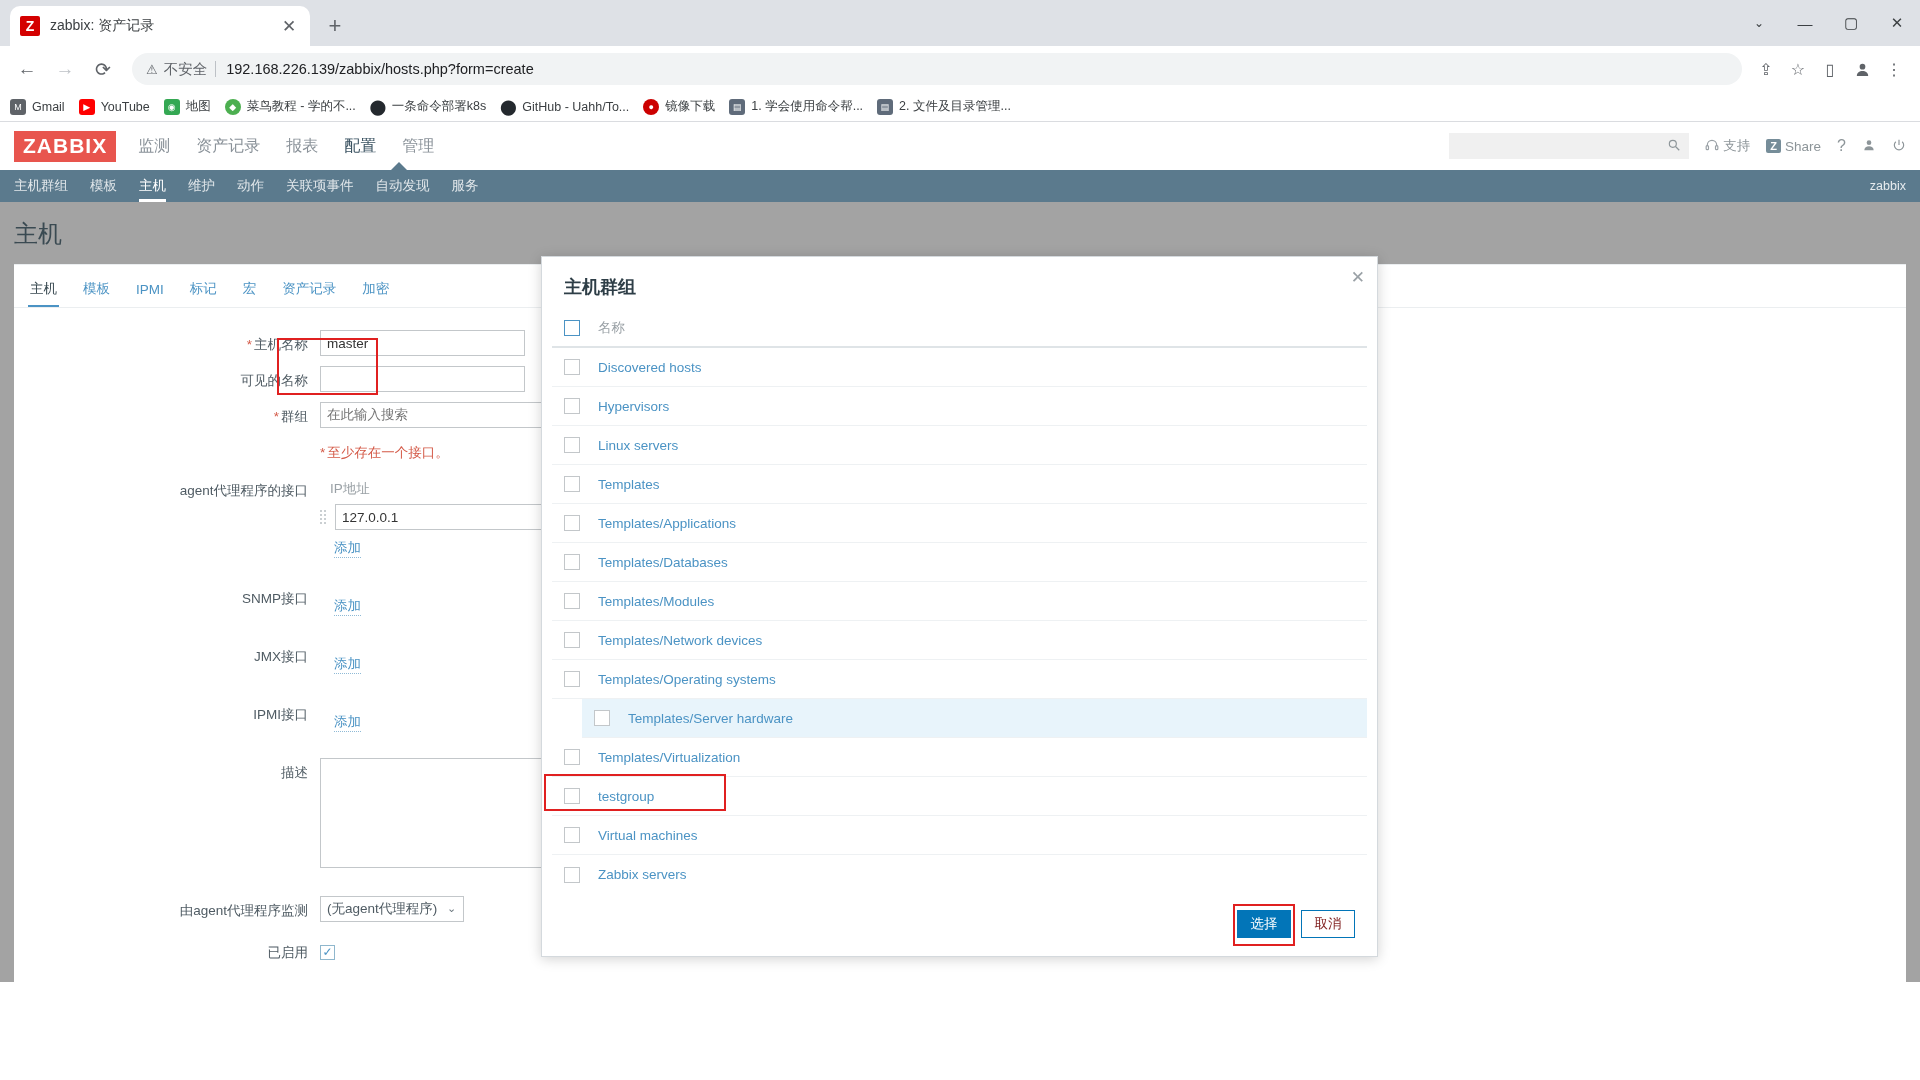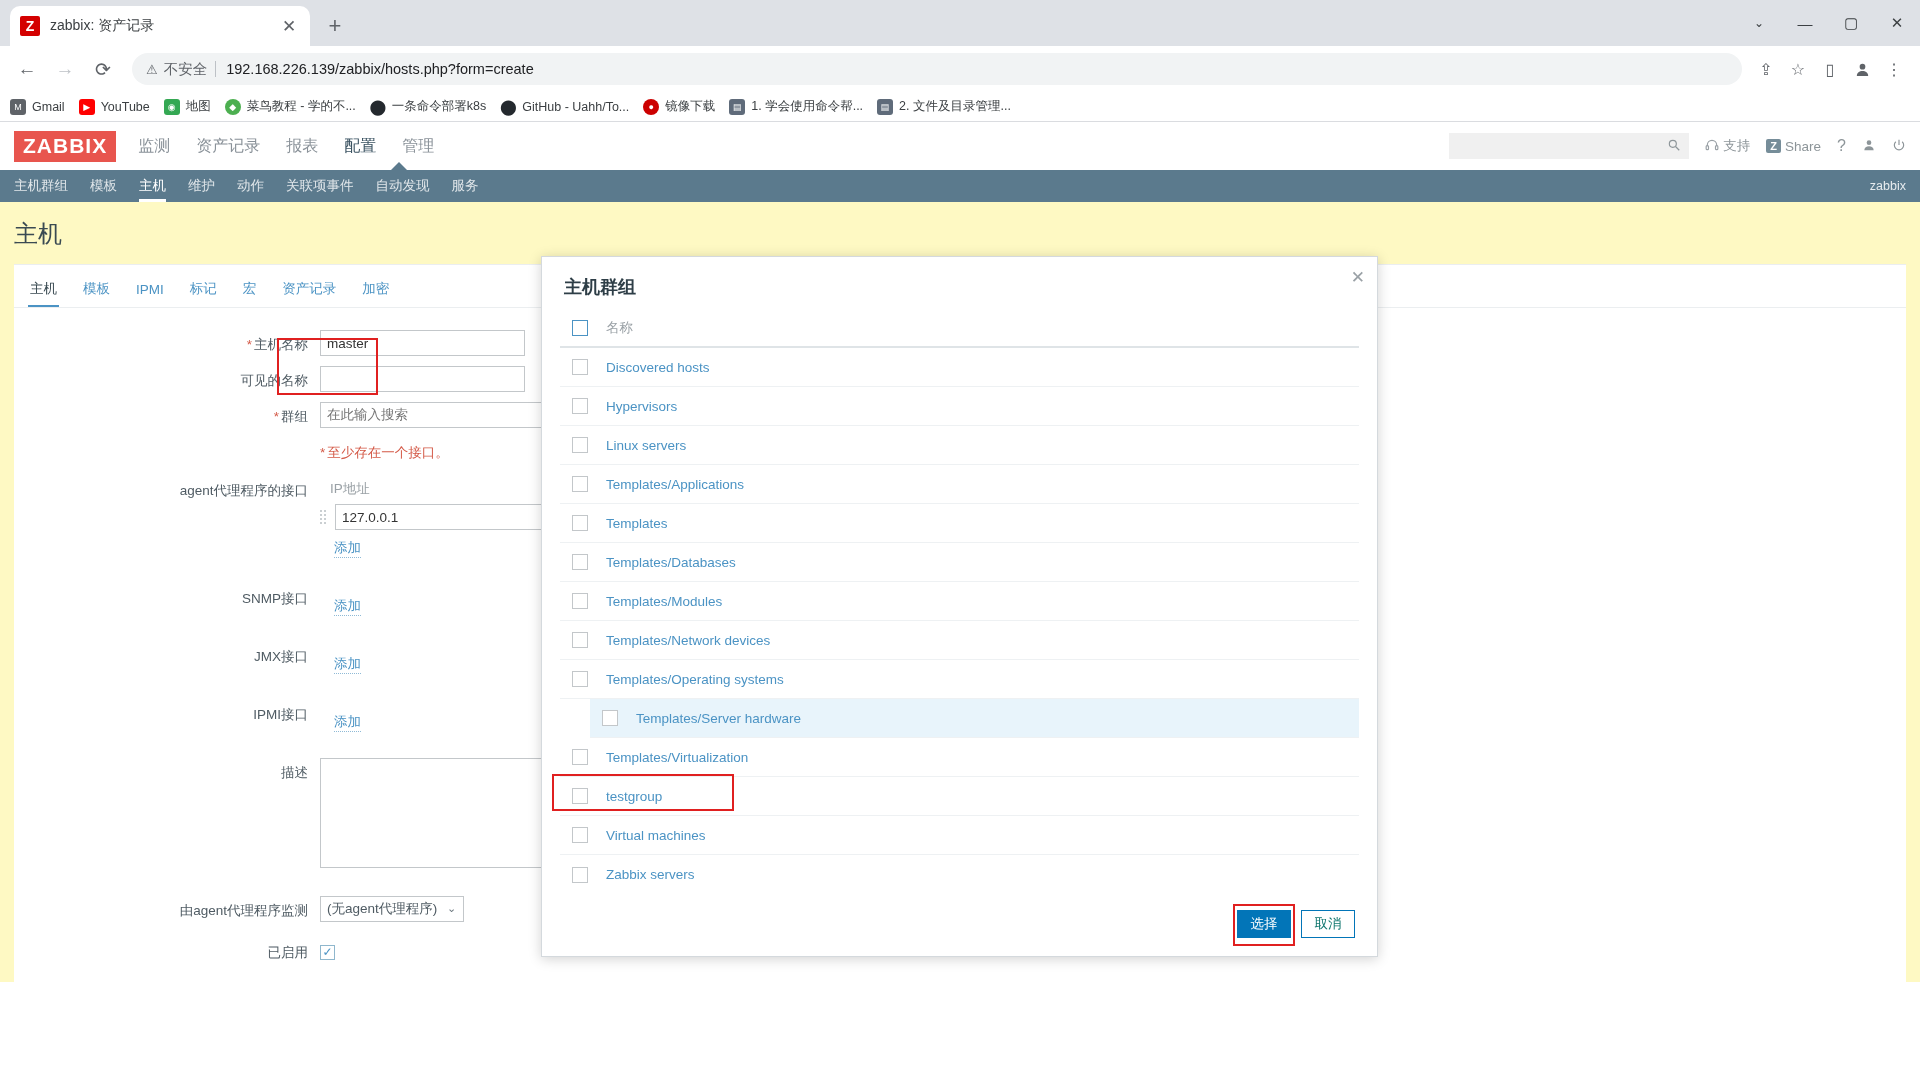--- a/index.html
+++ b/index.html
@@ -60,21 +60,21 @@
     color:#5f6368; font-size:16px; }
 
   .bookmarks { height:30px; background:#ffffff; display:flex; align-items:center;
     padding:0 10px; border-bottom:1px solid #dadce0; }
   .bm { display:flex; align-items:center; margin-right:14px; white-space:nowrap; }
   .bm-ico { width:16px; height:16px; border-radius:3px; margin-right:6px; flex:0 0 auto;
     display:flex; align-items:center; justify-content:center; font-size:9px; color:#fff; }
   .bm-txt { font-size:12.5px; color:#3c4043; }
 
   
-  .zbx { position:relative; background:#fef9c3; }
+  .zbx { position:relative; background:#a3a3a3; }
   .zbx-header { height:48px; background:#ffffff; display:flex; align-items:center;
     padding:0 14px; }
   .zbx-logo { background:#e8554e; color:#fff; font-weight:bold; font-size:21px;
     letter-spacing:1px; padding:3px 9px 4px; margin-right:22px; }
   .zbx-menu { display:flex; align-items:flex-start; gap:26px; }
   .zbx-menu-item { font-size:16px; color:#8a9299; padding:6px 0; position:relative; }
   .zbx-menu-item.active { color:#3a5261; }
   .zbx-right { margin-left:auto; display:flex; align-items:center; gap:16px; }
   .zbx-search { width:240px; height:26px; background:#f0f0f0; display:flex;
     align-items:center; padding:0 8px; }
@@ -143,36 +143,36 @@
   .overlay { position:absolute; left:0; top:0; width:1920px; height:1080px; }
   .modal {
     position:absolute; left:541px; top:256px; width:837px;
     background:#ffffff; border:1px solid #d4d9dd;
     box-shadow:0 2px 12px rgba(0,0,0,.18);
   }
   .modal-head { padding:18px 22px 10px; position:relative; }
   .modal-title { font-size:18px; font-weight:bold; color:#2e3e47; }
   .modal-x { position:absolute; right:12px; top:12px; color:#9aa1a6; font-size:17px;
     line-height:1; }
-  .modal-body { padding:0 18px; }
+  .modal-body { padding:0 10px; }
   .lrow { display:flex; align-items:center; height:39px;
     border-bottom:1px solid #eef1f3; padding-left:12px; }
   .lrow.header { border-bottom:2px solid #dfe4e7; }
   .lrow.hover { background:#e8f4fb;margin-left:30px; }
   .lcbx { width:16px; height:16px; border:1px solid #c3c7ca; background:#fff;
     margin-right:18px; flex:0 0 auto; }
   .lcbx.strong { border-color:#4b93c4; }
   .lname { font-size:13.5px; color:#4b93c4; }
   .lname.plain { color:#9aa1a6; }
   .modal-foot { display:flex; justify-content:flex-end; gap:10px;
     padding:16px 22px 18px; }
   .btn { height:28px; min-width:54px; font-size:13.5px; font-family:inherit;
     display:flex; align-items:center; justify-content:center; padding:0 12px; }
   .btn-primary { background:#0275b8; color:#fff; border:1px solid #0275b8; }
-  .btn-secondary { background:#fff; color:#0f766e; border:1px solid #0275b8; }
+  .btn-secondary { background:#fff; color:#7f1d1d; border:1px solid #0275b8; }
 </style>
 </head>
 <body>
 
 <div id="browser">
 
   <div class="tabstrip">
     <div class="tab">
       <span class="tab-favicon">Z</span>
       <span class="tab-title">zabbix: 资产记录</span>
@@ -461,25 +461,25 @@
         <div class="lrow">
           <span class="lcbx"></span>
           <span class="lname">Hypervisors</span>
         </div>
         <div class="lrow">
           <span class="lcbx"></span>
           <span class="lname">Linux servers</span>
         </div>
         <div class="lrow">
           <span class="lcbx"></span>
+          <span class="lname">Templates</span>
+        </div>
+        <div class="lrow">
+          <span class="lcbx"></span>
           <span class="lname">Templates/Applications</span>
-        </div>
-        <div class="lrow">
-          <span class="lcbx"></span>
-          <span class="lname">Templates</span>
         </div>
         <div class="lrow">
           <span class="lcbx"></span>
           <span class="lname">Templates/Databases</span>
         </div>
         <div class="lrow">
           <span class="lcbx"></span>
           <span class="lname">Templates/Modules</span>
         </div>
         <div class="lrow">

